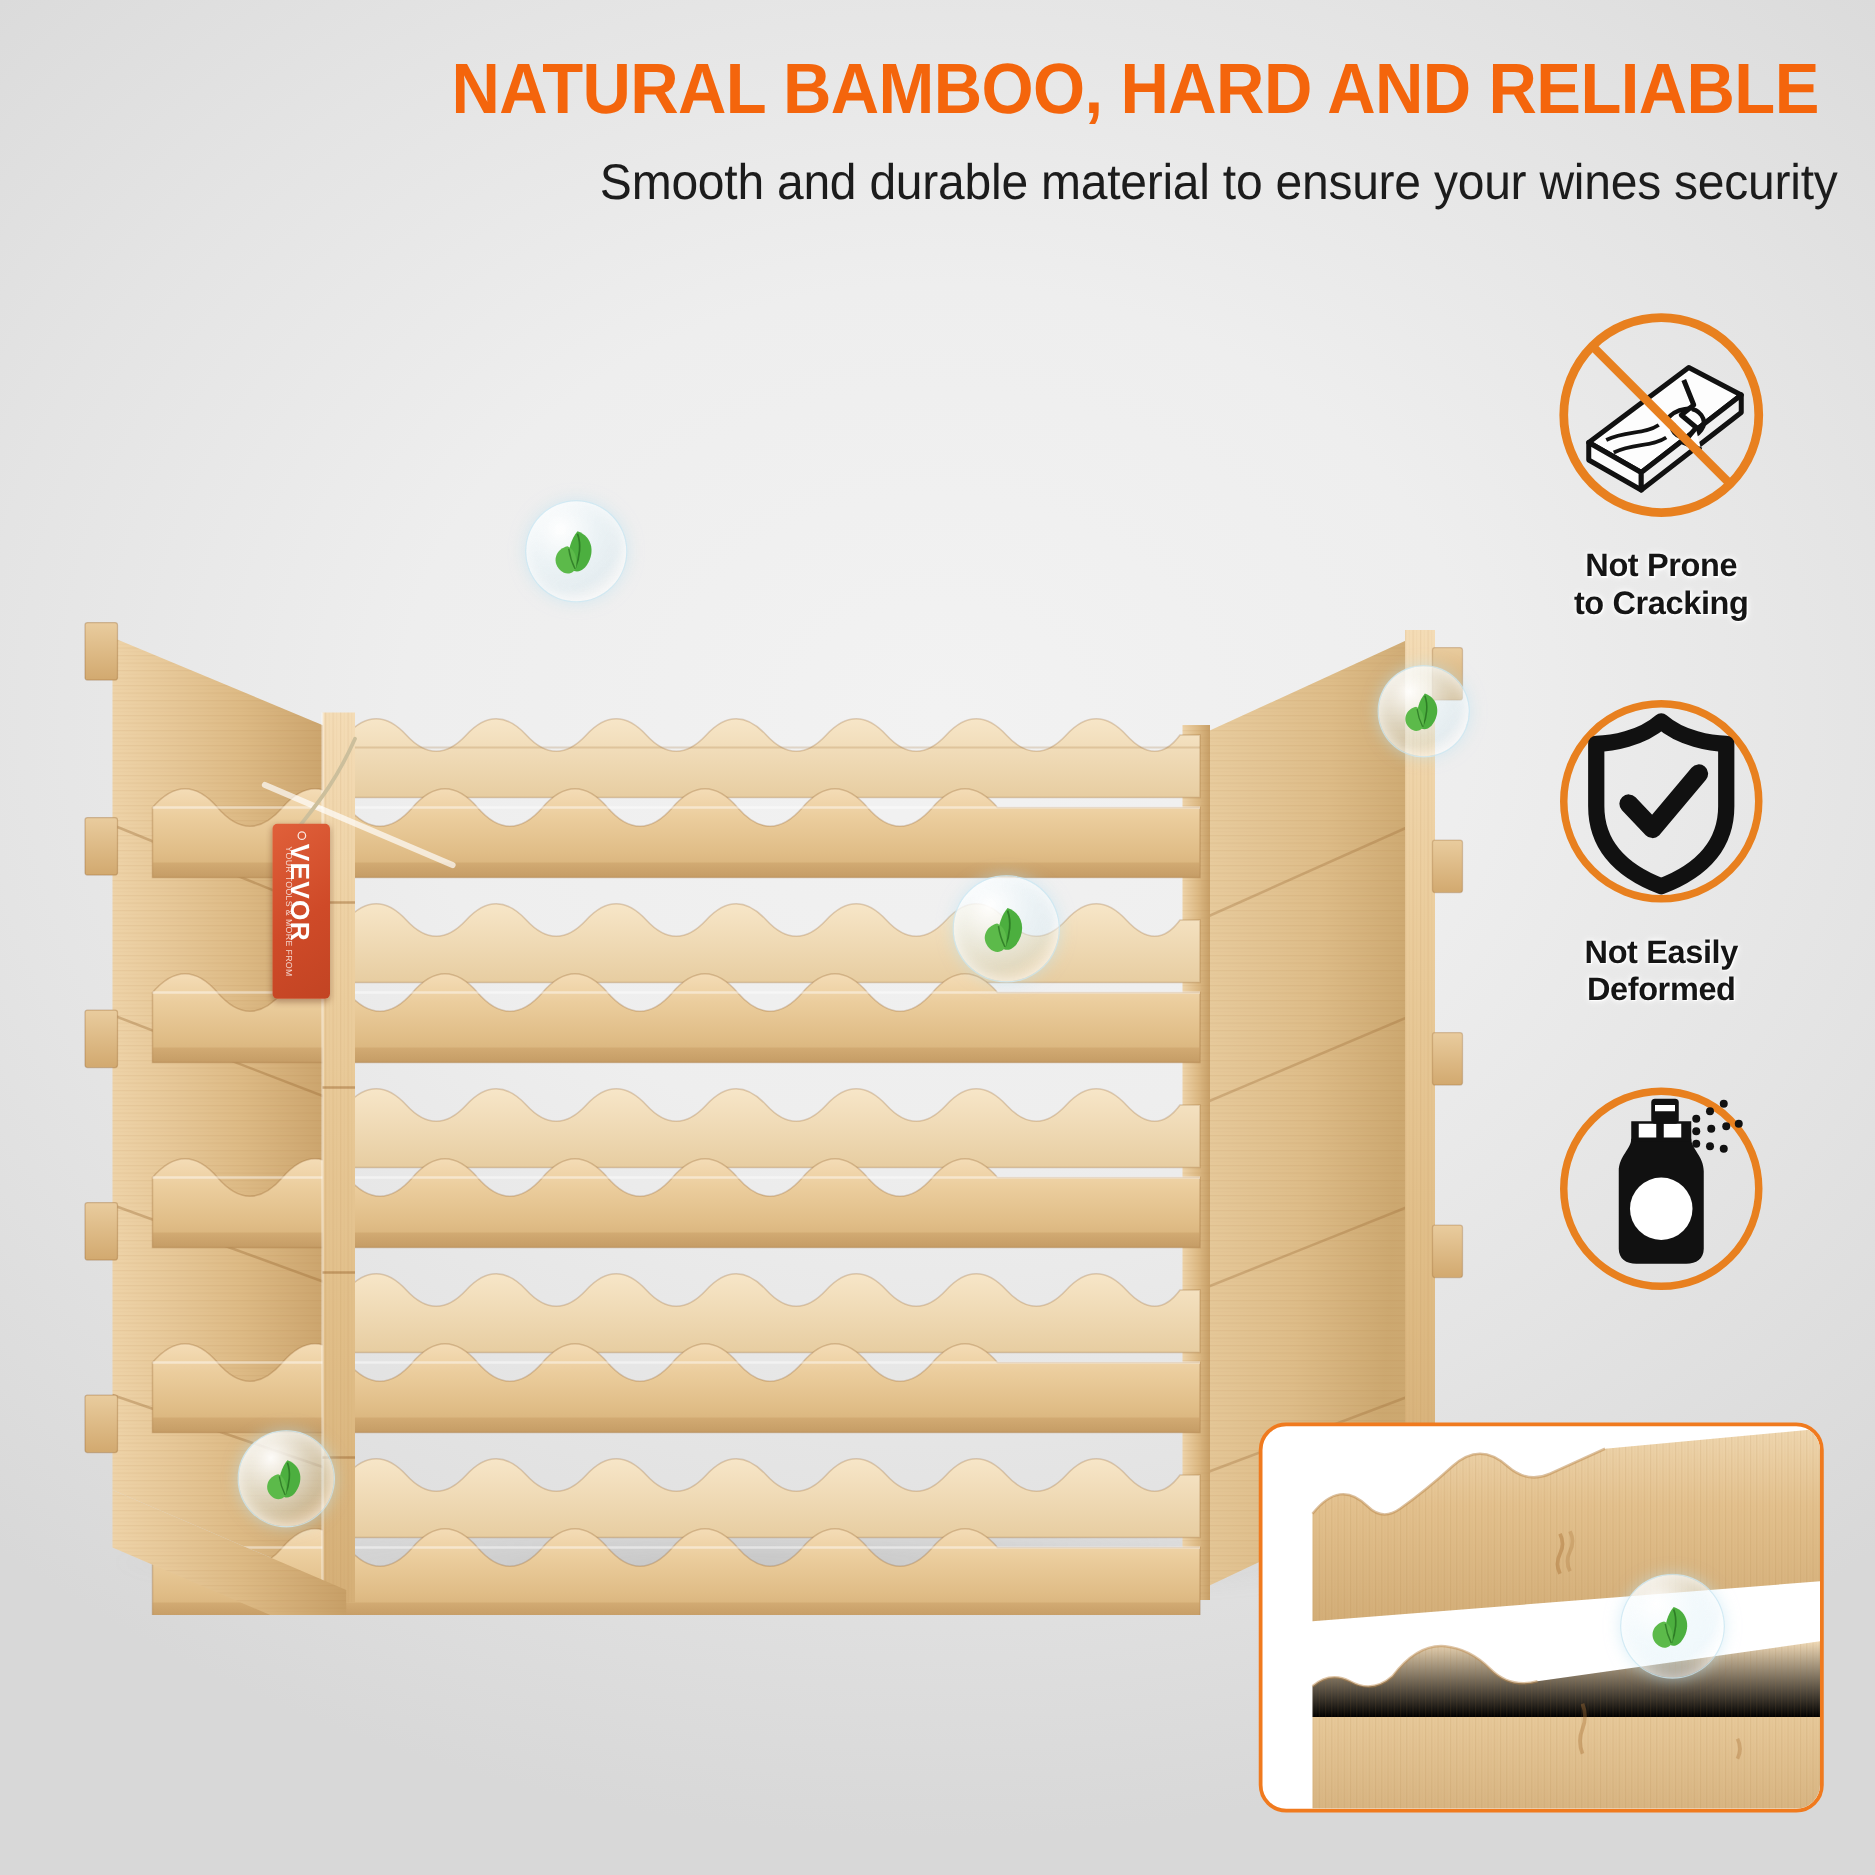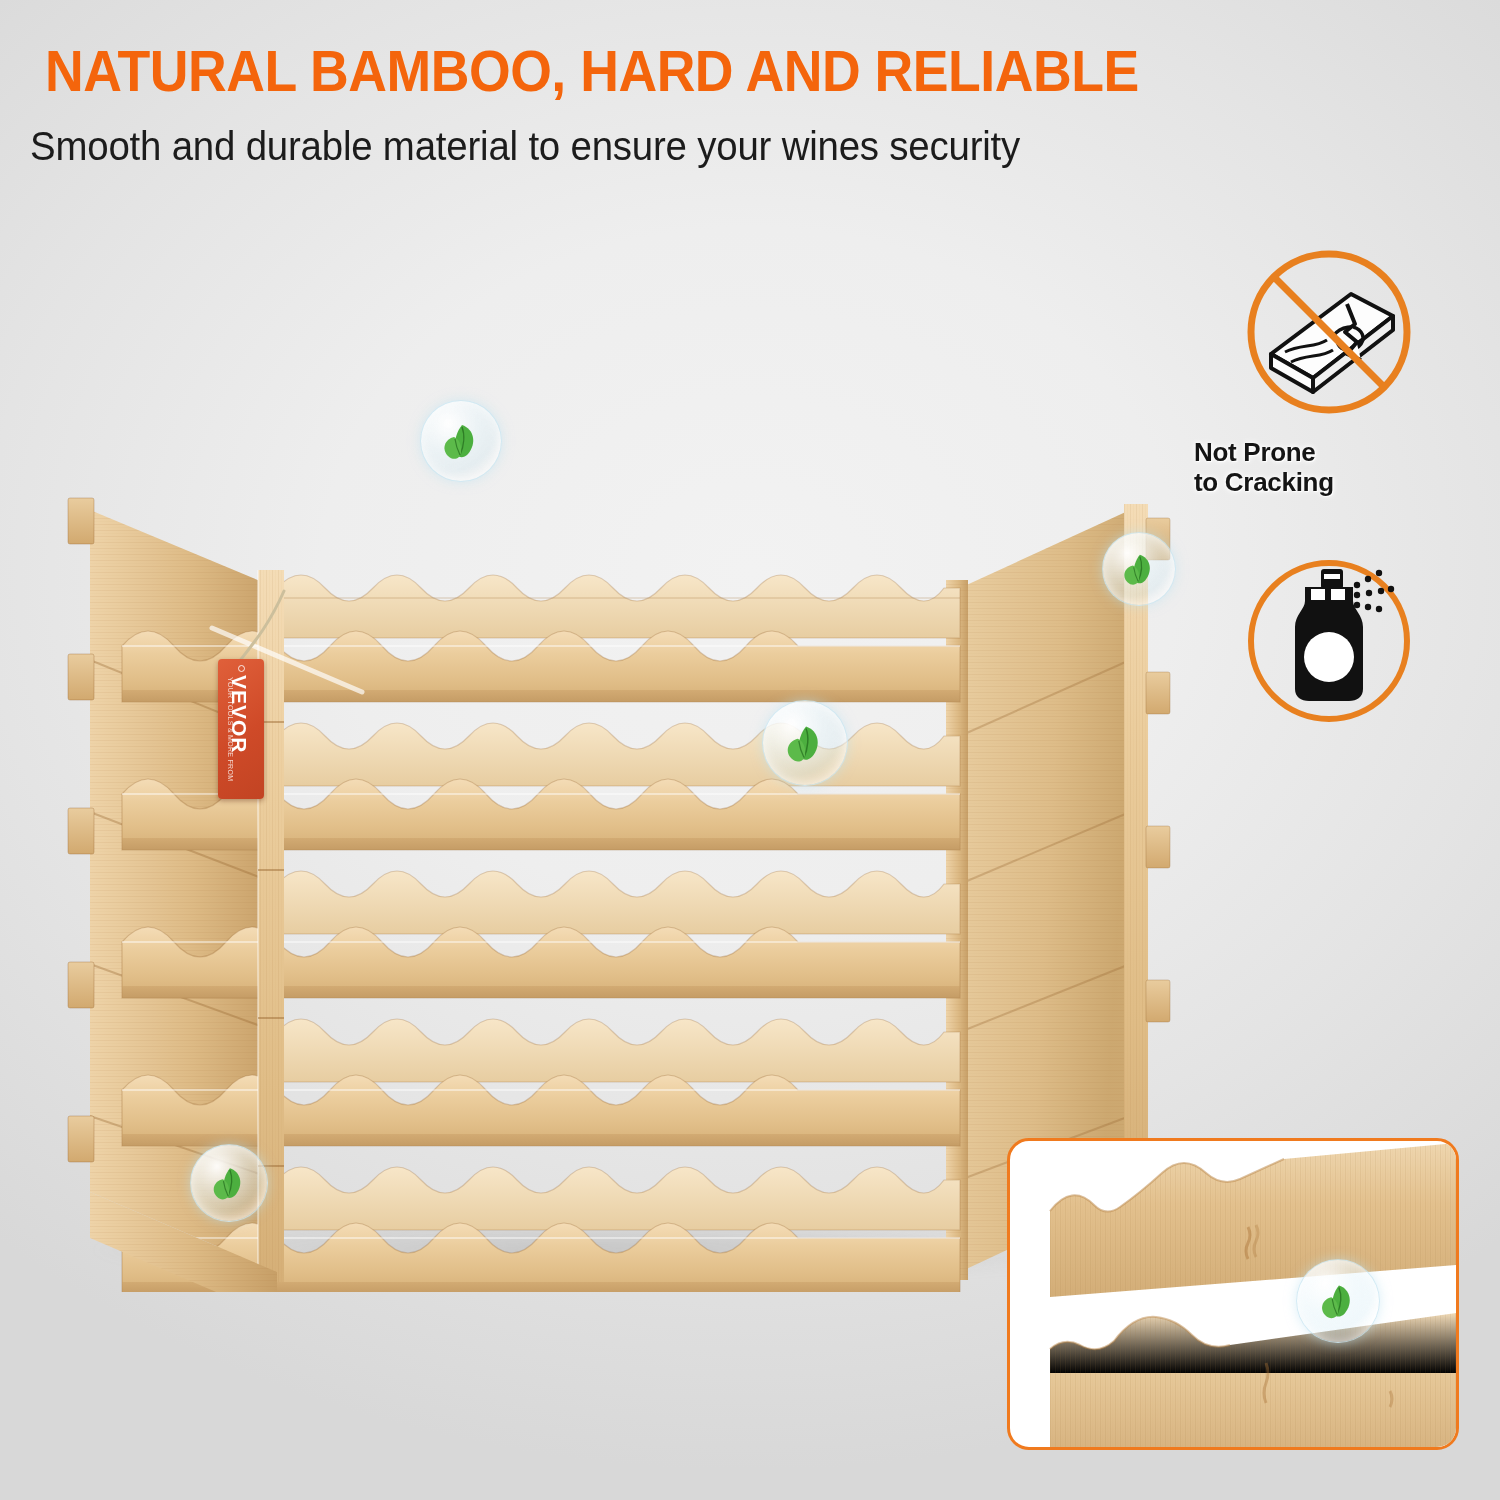--- a/index.html
+++ b/index.html
@@ -5,21 +5,21 @@
   * { margin:0; padding:0; box-sizing:border-box; }
   html, body { width:1500px; height:1500px; }
   body {
     font-family: "Liberation Sans", sans-serif;
     background: radial-gradient(ellipse 75% 60% at 50% 38%, #f2f2f2 0%, #eeeeee 38%, #e4e4e4 68%, #d8d8d8 100%);
     overflow: hidden;
     position: relative;
   }
 
   
-  #header { position:absolute; top:0; left:0; width:1500px; text-align:left; padding-top:42px; }
+  #header { position:absolute; top:0; left:0; width:1500px; text-align:right; padding-top:42px; }
   #headline {
     font-size: 57px; font-weight: 700; color:#f4650c;
     letter-spacing: -0.5px; line-height:1.05;
     font-family:"Liberation Sans", sans-serif;
     transform: scaleX(0.94); transform-origin: 50% 50%;
   }
   #subhead {
     margin-top: 22px; font-size: 40px; font-weight:400; color:#1c1c1c;
     letter-spacing:-0.2px; transform: scaleX(0.96);
   }
@@ -48,21 +48,21 @@
     position:absolute; color:#fff; font-weight:700; white-space:nowrap;
     transform-origin: 0 0; letter-spacing:1px;
   }
   .tag-sub {
     position:absolute; color:rgba(255,255,255,.78); white-space:nowrap;
     transform-origin:0 0; font-size:7px; letter-spacing:.3px;
   }
 
   
   #features { position:absolute; right:36px; top:232px; width:270px; }
-  .feature { width:270px; margin-bottom:44px; }
+  .feature { width:270px; text-align:center; margin-bottom:44px; }
   .feat-icon { width:200px; height:200px; margin:0 auto; position:relative; }
   .feat-label {
     margin-top:6px; font-size:26px; font-weight:700; color:#151515;
     line-height:1.14; letter-spacing:-0.3px;
     text-shadow: 0 0 4px #fff, 0 0 7px #fff, 1px 1px 0 rgba(255,255,255,.9);
     white-space:pre-line;
   }
 
   
   #inset {
@@ -352,20 +352,32 @@
         </g>
 
         <circle cx="100" cy="100" r="78" fill="none" stroke="#e8801f" stroke-width="7"></circle>
         <line x1="45" y1="45" x2="155" y2="155" stroke="#e8801f" stroke-width="7"></line>
       </svg>
     </div>
     <div class="feat-label">Not Prone
 to Cracking</div>
   </div>
 
+  <div class="feature">
+    <div class="feat-icon">
+      <svg width="200" height="200" viewBox="0 0 200 200">
+        <circle cx="100" cy="100" r="78" fill="none" stroke="#e8801f" stroke-width="6"></circle>
+        <path d="M100,36 C116,50 140,54 152,54 L152,104 C152,140 126,158 100,168
+                 C74,158 48,140 48,104 L48,54 C60,54 84,50 100,36 Z" fill="none" stroke="#111" stroke-width="13" stroke-linejoin="round"></path>
+        <path d="M74,102 L93,122 L130,78" fill="none" stroke="#111" stroke-width="15" stroke-linecap="round" stroke-linejoin="round"></path>
+      </svg>
+    </div>
+    <div class="feat-label">Not Easily
+Deformed</div>
+  </div>
 
   <div class="feature">
     <div class="feat-icon">
       <svg width="200" height="200" viewBox="0 0 200 200">
         <circle cx="100" cy="100" r="78" fill="none" stroke="#e8801f" stroke-width="6"></circle>
 
         <path d="M66,86 C66,74 76,68 76,60 L124,60 C124,68 134,74 134,86 L134,148
                  C134,156 128,160 120,160 L80,160 C72,160 66,156 66,148 Z" fill="#111"></path>
 
         <rect x="76" y="46" width="48" height="16" fill="#111"></rect>

